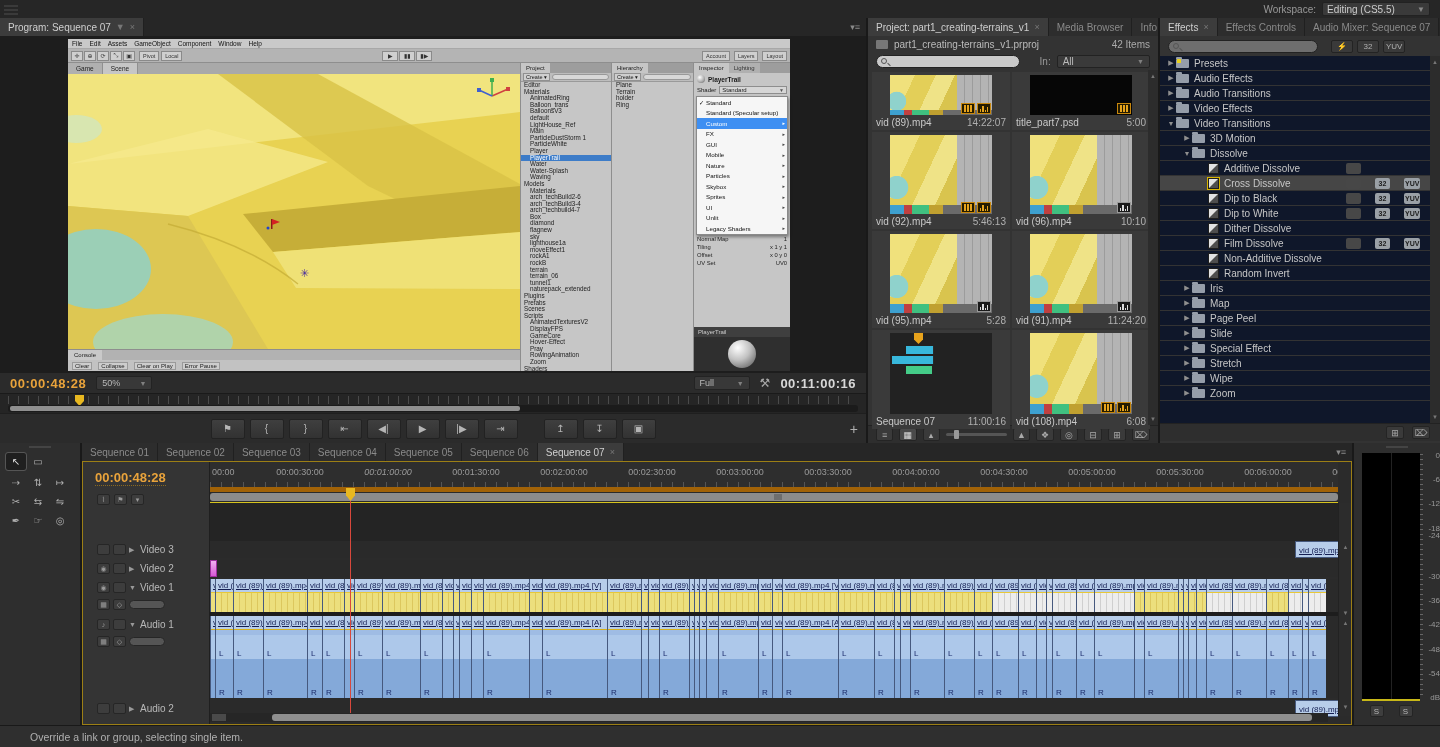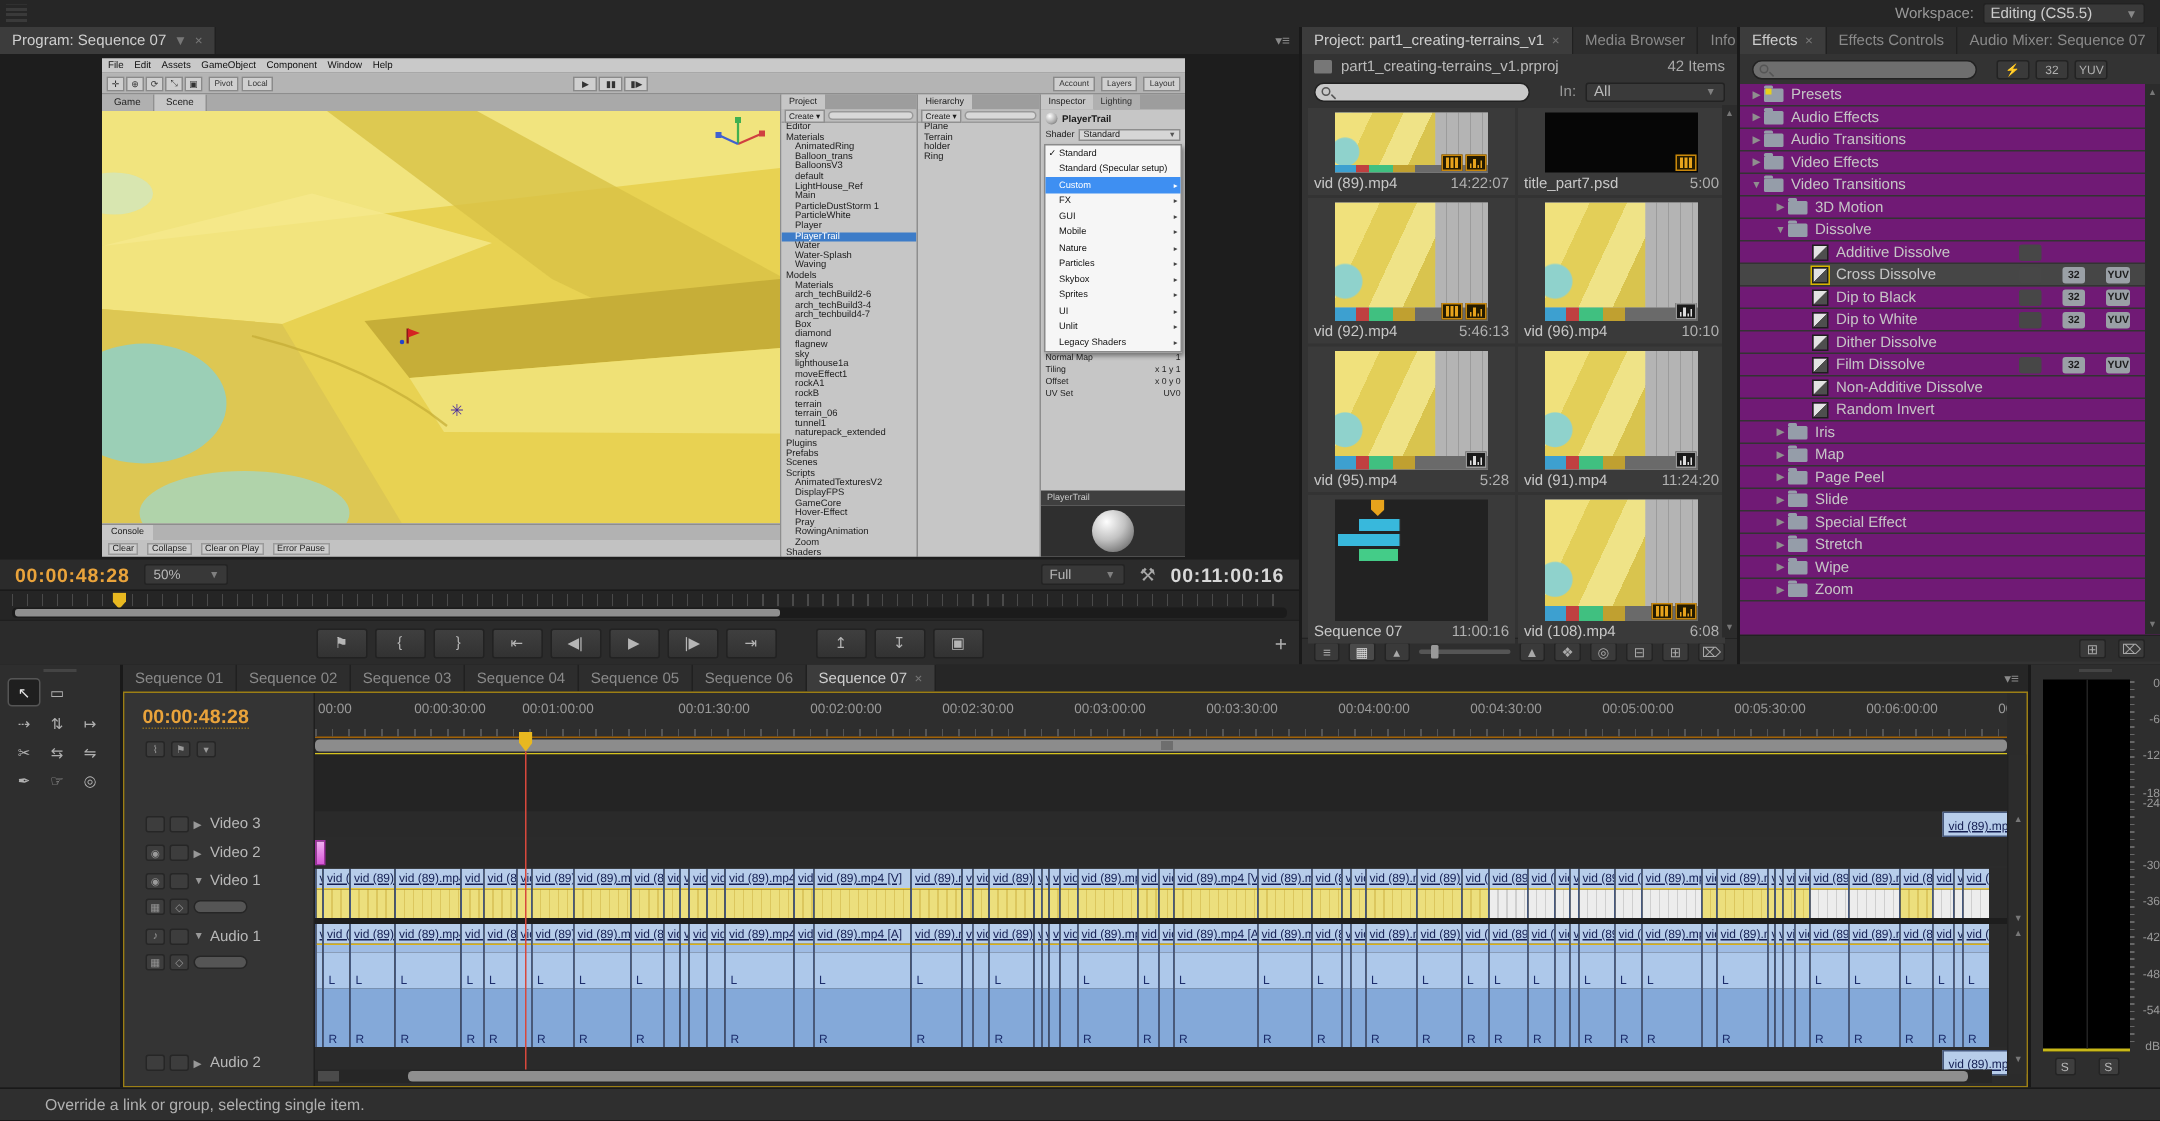--- a/index.html
+++ b/index.html
@@ -137,21 +137,21 @@
   .zslider .zth { position:absolute; left:8px; top:-3px; width:5px; height:9px; background:#999; border-radius:1px; }
   .pt-right { margin-left:auto; display:flex; gap:6px; }
   .vscroll { position:absolute; right:0; top:0; width:10px; height:100%; background:#2c2c2c; }
   .vscroll .a { position:absolute; left:1px; width:8px; height:8px; color:#777; font-size:6px; text-align:center; line-height:8px; }
 
   
   #p-effects { left:1160px; top:18px; width:280px; height:425px; }
   .fx-search { height:20px; display:flex; align-items:center; gap:5px; padding:0 8px; background:#333; }
   .fx-box { width:150px; height:13px; background:#6e6e6e; border:1px solid #222; border-radius:7px; display:flex; align-items:center; padding:0 4px; }
   .fx-btn { min-width:22px; height:13px; background:#3a3a3a; border:1px solid #232323; border-radius:2px; color:#b0b0b0; font-size:8px; display:flex; align-items:center; justify-content:center; padding:0 2px; }
-  .fx-tree { position:relative; height:367px; background:#701a75; overflow:hidden; }
+  .fx-tree { position:relative; height:367px; background:#0f172a; overflow:hidden; }
   .fxrow { height:15px; display:flex; align-items:center; font-size:10px; color:#c6c6c6; border-bottom:1px solid #333; padding-right:6px; }
   .fxrow.sel { background:#464646; }
   .twirl { width:10px; text-align:center; color:#8f8f8f; font-size:7px; flex:none; }
   .fo { width:13px; height:9px; background:#959da9; border-radius:1px; position:relative; margin-right:5px; flex:none; }
   .fo::before { content:""; position:absolute; left:0; top:-2px; width:6px; height:2px; background:#959da9; border-radius:1px 1px 0 0; }
   .fo.preset::after { content:""; position:absolute; left:1px; top:0; width:4px; height:4px; background:#e8d01c; }
   .fxic { width:11px; height:11px; border:1px solid #1e1e1e; background:linear-gradient(135deg,#e3e3e3 0 49%,#4e4e4e 51%); margin-right:5px; flex:none; }
   .fxrow.sel .fxic { outline:1px solid #d8b400; }
   .fxlabel { flex:1; white-space:nowrap; overflow:hidden; }
   .brow { width:88px; display:flex; flex:none; }
@@ -175,21 +175,21 @@
   .tl-head { position:absolute; left:0; top:0; width:127px; height:100%; background:#343434; border-right:1px solid #1f1f1f; }
   .tl-tc { position:absolute; left:12px; top:8px; color:#e9a33b; font-size:13px; font-weight:bold; border-bottom:1px dotted #8a6a20; }
   .tl-hicons { position:absolute; left:14px; top:32px; display:flex; gap:4px; }
   .hic { width:13px; height:11px; background:#3d3d3d; border:1px solid #262626; border-radius:2px; color:#9a9a9a; font-size:7px; display:flex; align-items:center; justify-content:center; }
   .trkhead { position:absolute; left:0; width:127px; }
   .trkline { display:flex; align-items:center; gap:3px; padding-left:14px; height:17px; }
   .trkline .name { font-size:10px; color:#b8b8b8; white-space:nowrap; }
   .tw2 { color:#999; font-size:7px; width:8px; }
   .pill2 { width:36px; height:9px; background:#555; border:1px solid #262626; border-radius:5px; }
   .tl-content { position:absolute; left:127px; top:0; width:1128px; height:100%; overflow:hidden; }
-  .ruler { position:absolute; left:0; top:0; width:100%; height:30px; background:#2e2e2e; border-bottom:1px solid #a16207; }
+  .ruler { position:absolute; left:0; top:0; width:100%; height:30px; background:#2e2e2e; border-bottom:5px solid #a16207; }
   .rlabel { position:absolute; top:5px; font-size:9px; color:#9a9a9a; transform:translateX(-50%); white-space:nowrap; }
   .rlabel.first { transform:none; }
   .rticks { position:absolute; left:0; bottom:0; width:100%; height:5px; background:repeating-linear-gradient(90deg,#555 0 1px,transparent 1px 11px); }
   .workarea { position:absolute; left:0; top:31px; width:100%; height:8px; background:#8c8c8c; border-radius:3px; }
   .workarea .wh { position:absolute; left:50%; top:1px; width:8px; height:6px; background:#6e6e6e; }
   .yline { position:absolute; left:0; top:40px; width:100%; height:1px; background:#d6c31e; }
   .emptyzone { position:absolute; left:0; top:41px; width:100%; height:38px; background:#242424; }
   .lane { position:absolute; left:0; width:100%; background:#2a2a2a; overflow:hidden; }
   .lane.v3 { top:79px; height:17px; }
   .lane.v2 { top:98px; height:17px; }
@@ -1165,21 +1165,21 @@
                 <span class="name">Audio 2</span>
               </div>
             </div>
           </div>
       </div>
       <div class="tl-content">
         <div class="ruler" id="tl-ruler">
             <div class="rticks"></div>
             <span class="rlabel first" style="left: 2px;">00:00</span>
             <span class="rlabel" style="left: 90px;">00:00:30:00</span>
-            <span class="rlabel" style="left: 162px;">00:01:00:00</span>
+            <span class="rlabel" style="left: 178px; font-style: italic;">00:01:00:00</span>
             <span class="rlabel" style="left: 266px;">00:01:30:00</span>
             <span class="rlabel" style="left: 354px;">00:02:00:00</span>
             <span class="rlabel" style="left: 442px;">00:02:30:00</span>
             <span class="rlabel" style="left: 530px;">00:03:00:00</span>
             <span class="rlabel" style="left: 618px;">00:03:30:00</span>
             <span class="rlabel" style="left: 706px;">00:04:00:00</span>
             <span class="rlabel" style="left: 794px;">00:04:30:00</span>
             <span class="rlabel" style="left: 882px;">00:05:00:00</span>
             <span class="rlabel" style="left: 970px;">00:05:30:00</span>
             <span class="rlabel" style="left: 1058px;">00:06:00:00</span>

